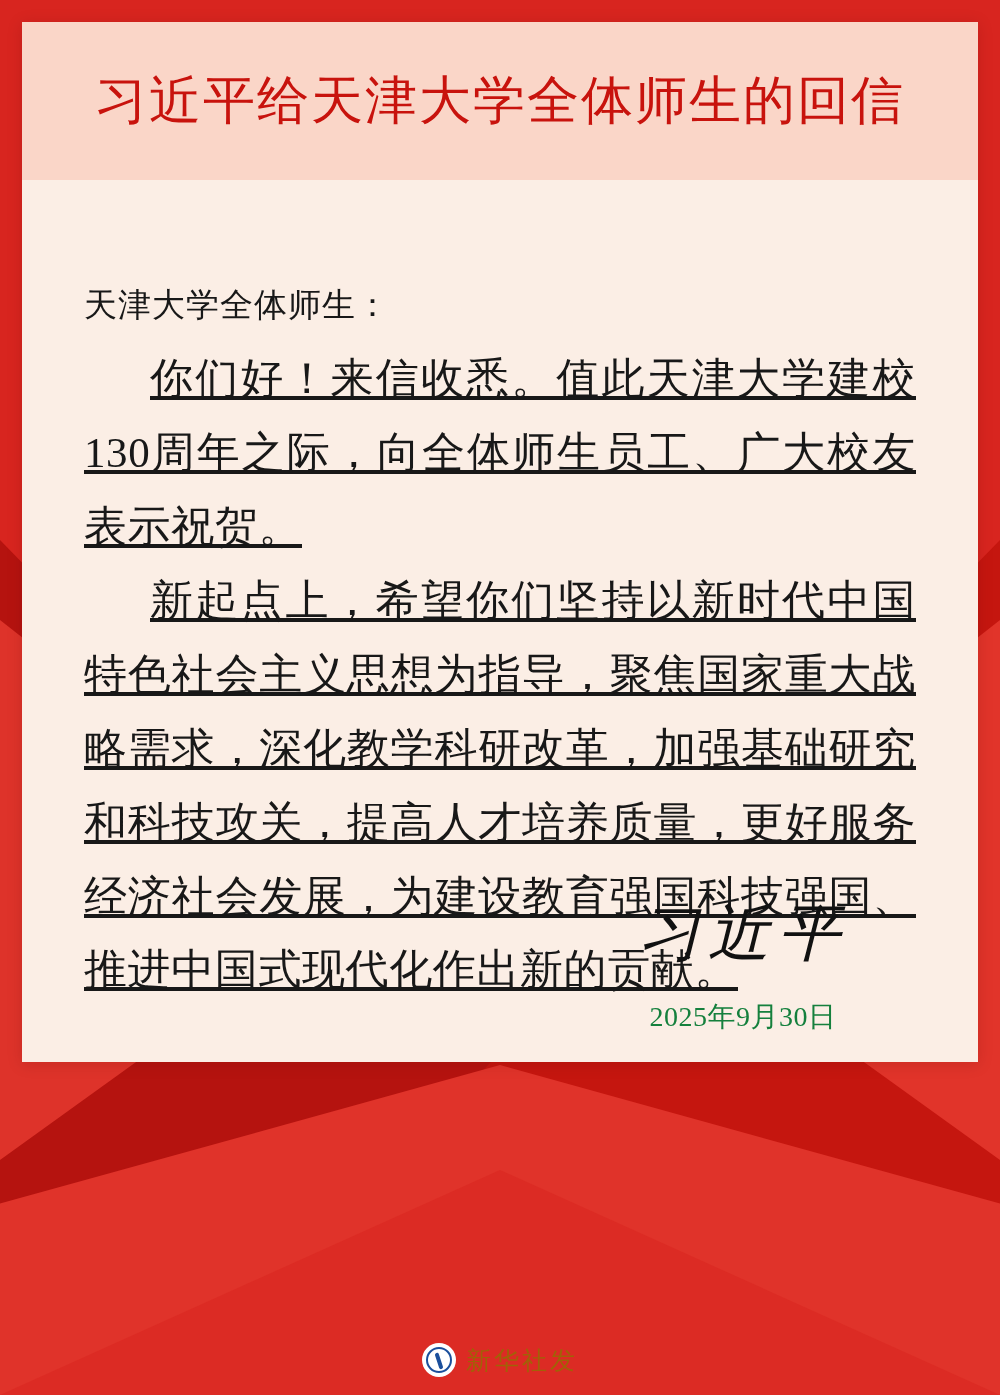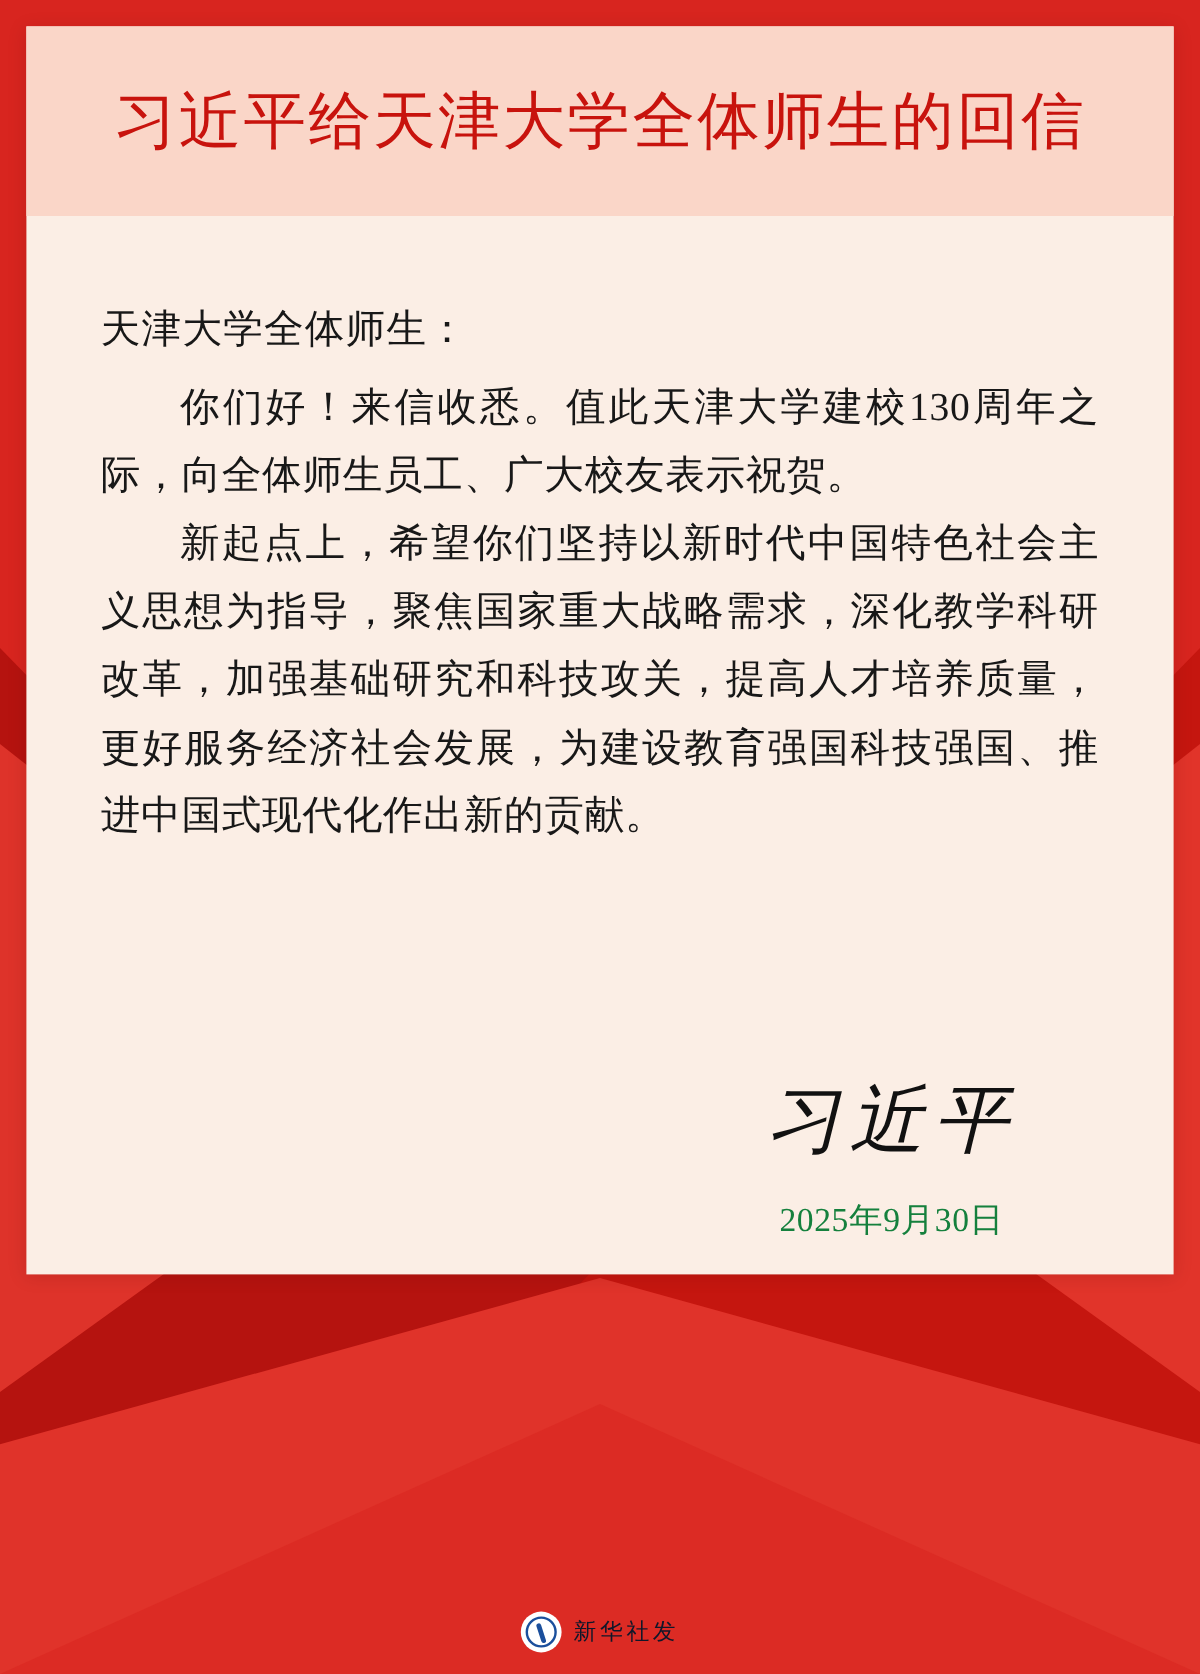--- a/index.html
+++ b/index.html
@@ -119,37 +119,38 @@
     letter-spacing: 2px;
     font-family: "DejaVu Serif", "Liberation Serif", serif;
     white-space: nowrap;
   }
 
   .letter-body {
     position: absolute;
     left: 0;
     top: 158px;
     width: 956px;
-    padding: 72px 62px 0 62px;
+    padding: 102px 62px 0 62px;
     box-sizing: border-box;
     color: #181818;
   }
   .salutation {
     font-size: 33px;
     line-height: 1.45;
     margin: 0 0 12px 0;
     letter-spacing: 1px;
   }
   .para {
-    font-size: 33px;
+    font-size: 43px;
     line-height: 1.72;
     margin: 0;
     text-indent: 66px;
     letter-spacing: .6px;
     text-align: justify;
+    text-decoration: underline;
   }
   .signature-block {
     position: absolute;
     right: 130px;
     top: 880px;
     text-align: center;
   }
   .sig-name {
     font-size: 62px;
     color: #111;
@@ -202,22 +203,22 @@
     position: absolute;
     left: 50%;
     top: 52%;
     transform: translate(-50%, -50%) rotate(-18deg);
     width: 4px;
     height: 17px;
     background: #1b4f9c;
     border-radius: 2px;
   }
   .credit-text {
-    color: #0f172a;
-    font-size: 19px;
+    color: #a16207;
+    font-size: 25px;
     letter-spacing: 3px;
     font-family: "DejaVu Serif", "Liberation Serif", serif;
   }
 </style>
 </head>
 <body>
 
 <div class="poster">
 
   <div class="env-base"></div>

